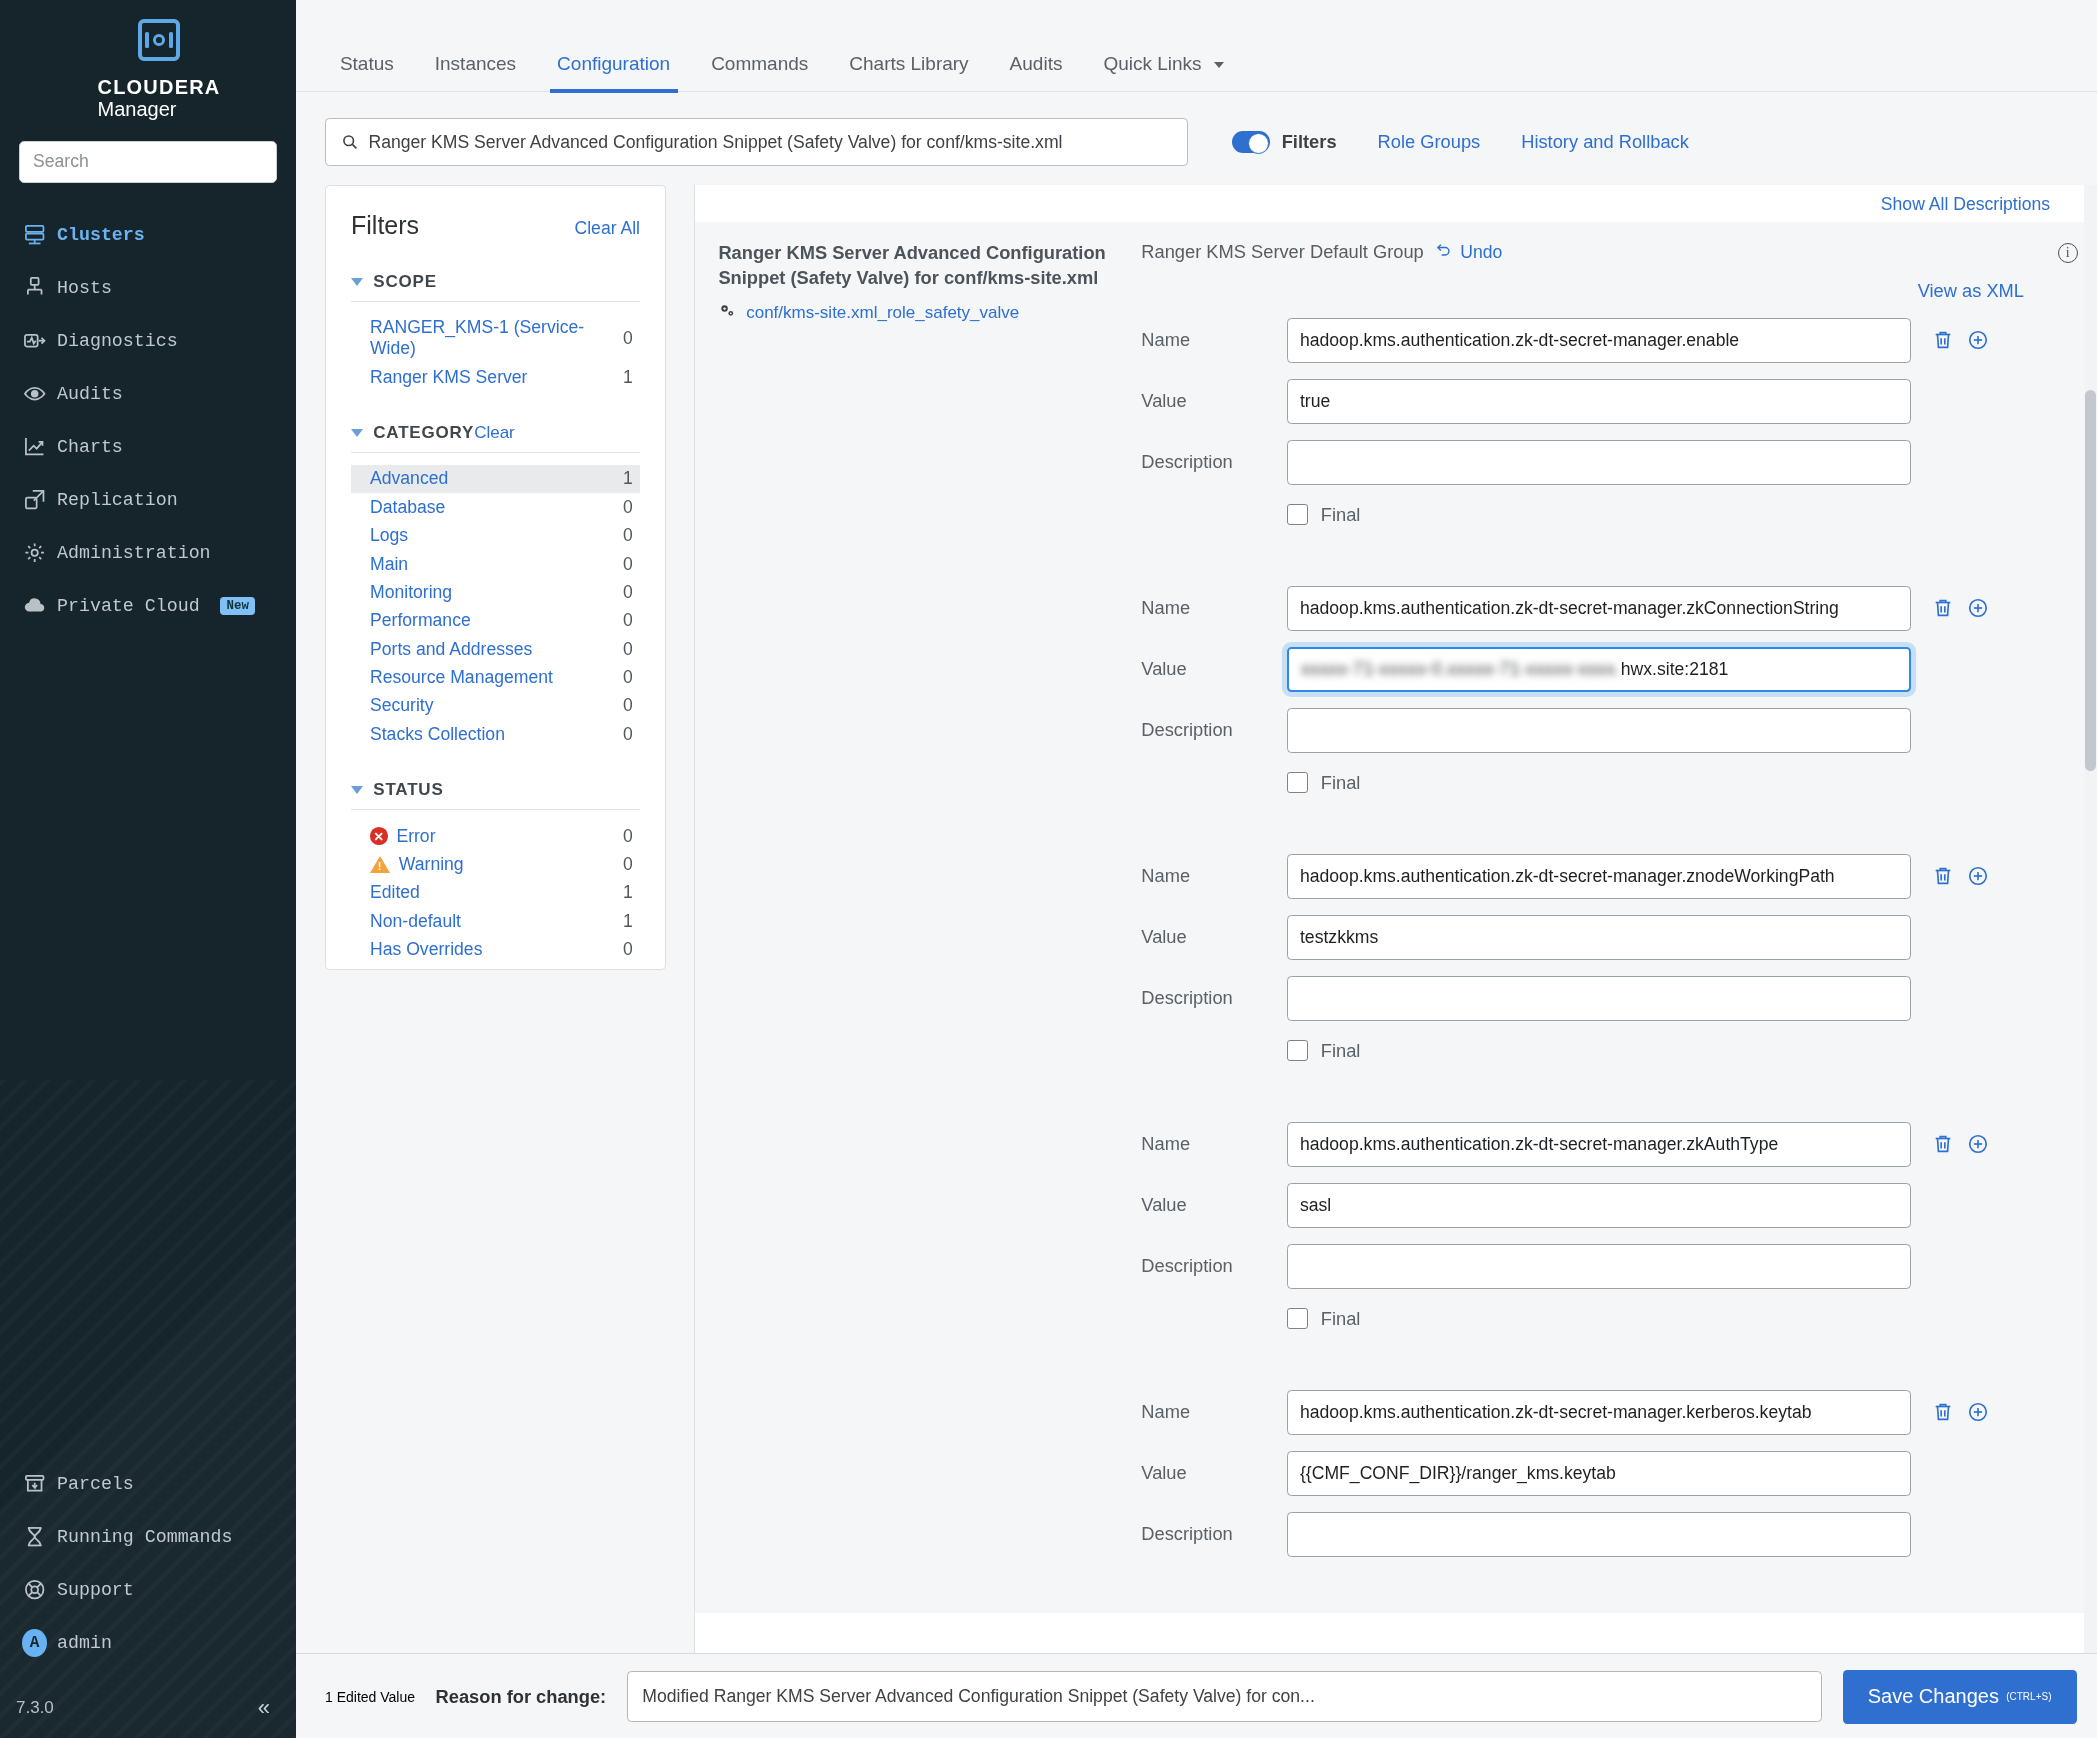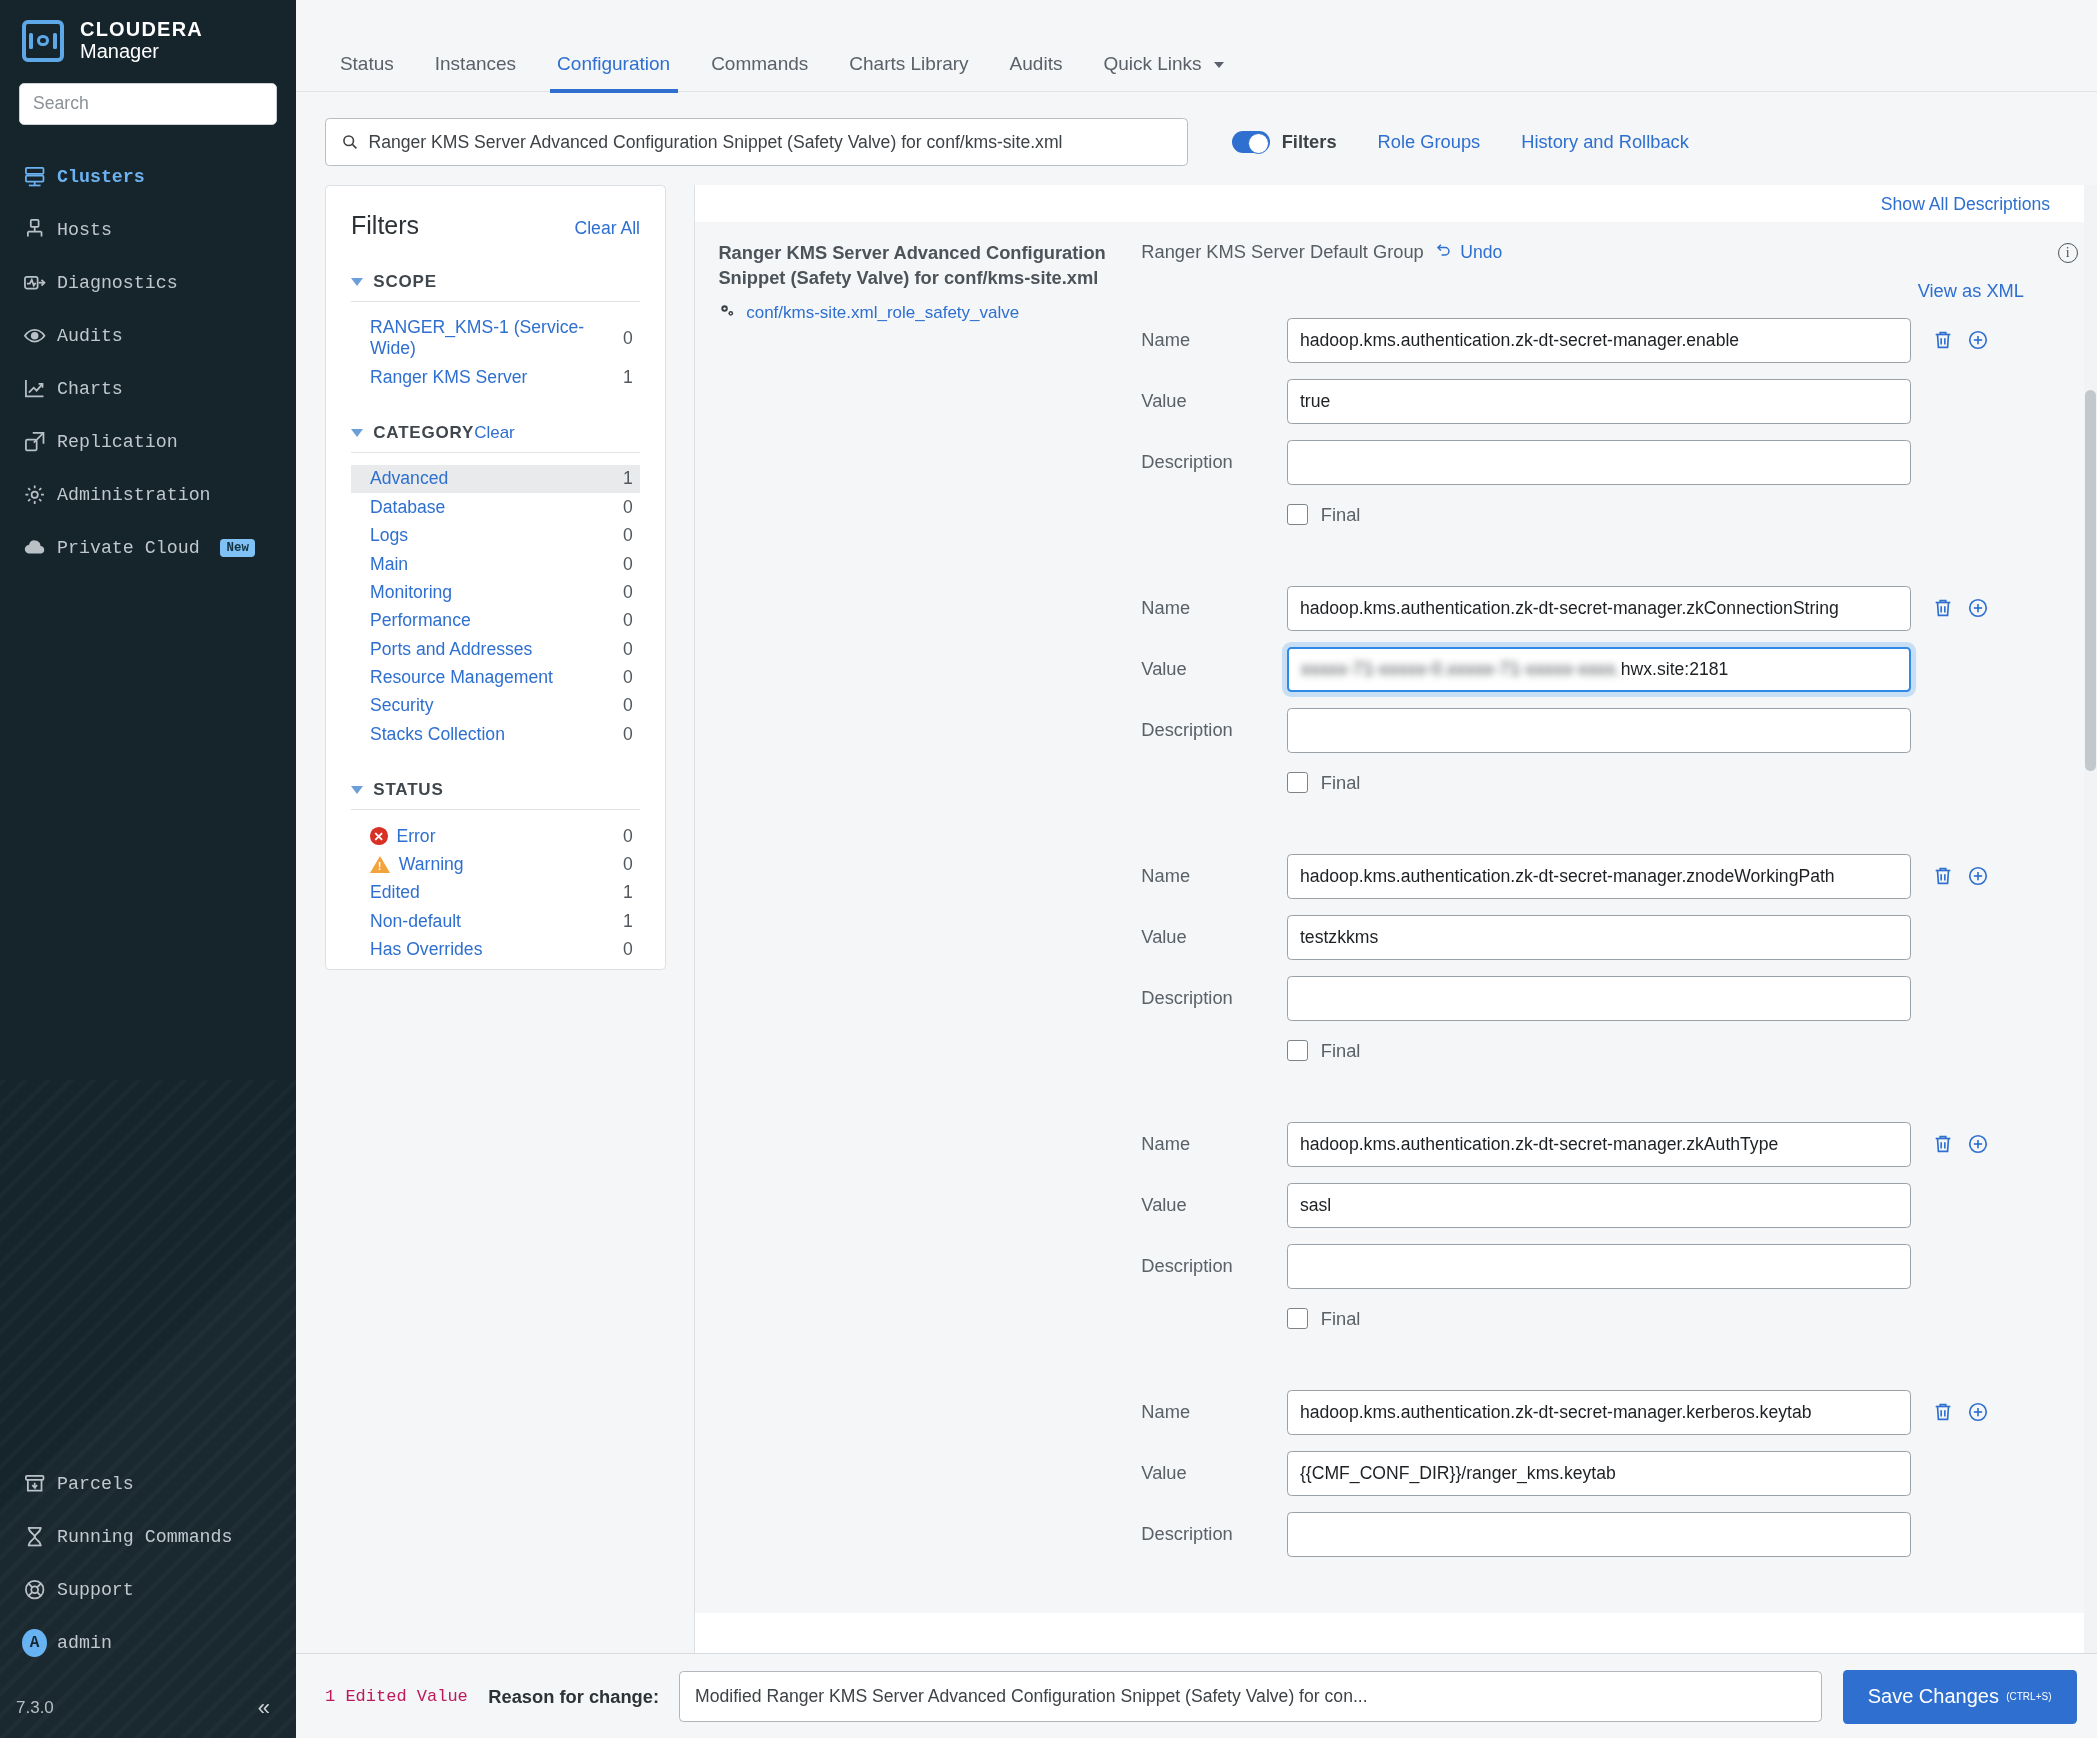--- a/index.html
+++ b/index.html
@@ -22,21 +22,21 @@
   }
   .sidebar::after {
     content: "";
     position: absolute; right: 0; bottom: 0;
     width: 296px; height: 659px;
     background:
       repeating-linear-gradient(135deg, rgba(255,255,255,0.022) 0 4.4px, rgba(255,255,255,0) 4.4px 16px),
       linear-gradient(135deg, rgba(255,255,255,0) 45%, rgba(255,255,255,0.018) 46%, rgba(255,255,255,0.018) 100%);
     pointer-events: none;
   }
-  .brand { display: flex; align-items: center; gap: 16px; padding: 19px 0 0 22px; }
+  .brand { display: flex; align-items: center; gap: 16px; padding: 19px 0 0 22px; flex-direction: column; }
   .brand-logo {
     width: 42px; height: 42px; border: 4.4px solid #5fa8e8; border-radius: 5.9px;
     display: flex; align-items: center; justify-content: center; gap: 3.7px;
   }
   .brand-logo i { display:block; width: 4.4px; height: 16px; background: #5fa8e8; border-radius: 1.5px; }
   .brand-logo .o { width: 11.7px; height: 11.7px; border: 3.7px solid #5fa8e8; border-radius: 50%; background: transparent; }
   .brand-text { line-height: 1.08; }
   .brand-text .t1 { font-size: 20px; font-weight: bold; letter-spacing: 1.2px; color: #ffffff; }
   .brand-text .t2 { font-size: 20px; color: #ffffff; font-weight: 400; }
 
@@ -189,21 +189,21 @@
     filter: blur(3.7px); color: #3a4044; letter-spacing: 0.4px;
   }
   .prop-gap { height: 44px; }
 
   
   .savebar {
     position: absolute; left: 0; bottom: 0; width: 100%; height: 86px;
     background: #f4f6f8; border-top: 1.5px solid #d7dbdf;
     display: flex; align-items: center; padding: 0 20.5px 0 29px; gap: 20.5px;
   }
-  .edited-link { font-size: 17px; color: #be185d; cursor: pointer; white-space: nowrap; font-family: Liberation Mono, monospace; }
+  .edited-link { font-size: 14px; color: #000000; cursor: pointer; white-space: nowrap; }
   .reason-lbl { font-size: 18.3px; color: #2c3236; font-weight: bold; white-space: nowrap; }
   .reason-input {
     flex: 1 1 auto; height: 51px; background: #fff; border: 1.5px solid #b0b6bb; border-radius: 4.4px;
     display:flex; align-items:center; padding: 0 14.6px; font-size: 17.6px; color: #3d4246;
   }
   .save-btn {
     background: #2e6fd0; color: #fff; border-radius: 4.4px; height: 54px;
     display:flex; align-items:center; gap: 7.3px; padding: 0 25px; cursor: pointer;
     font-size: 20px; white-space: nowrap;
   }

